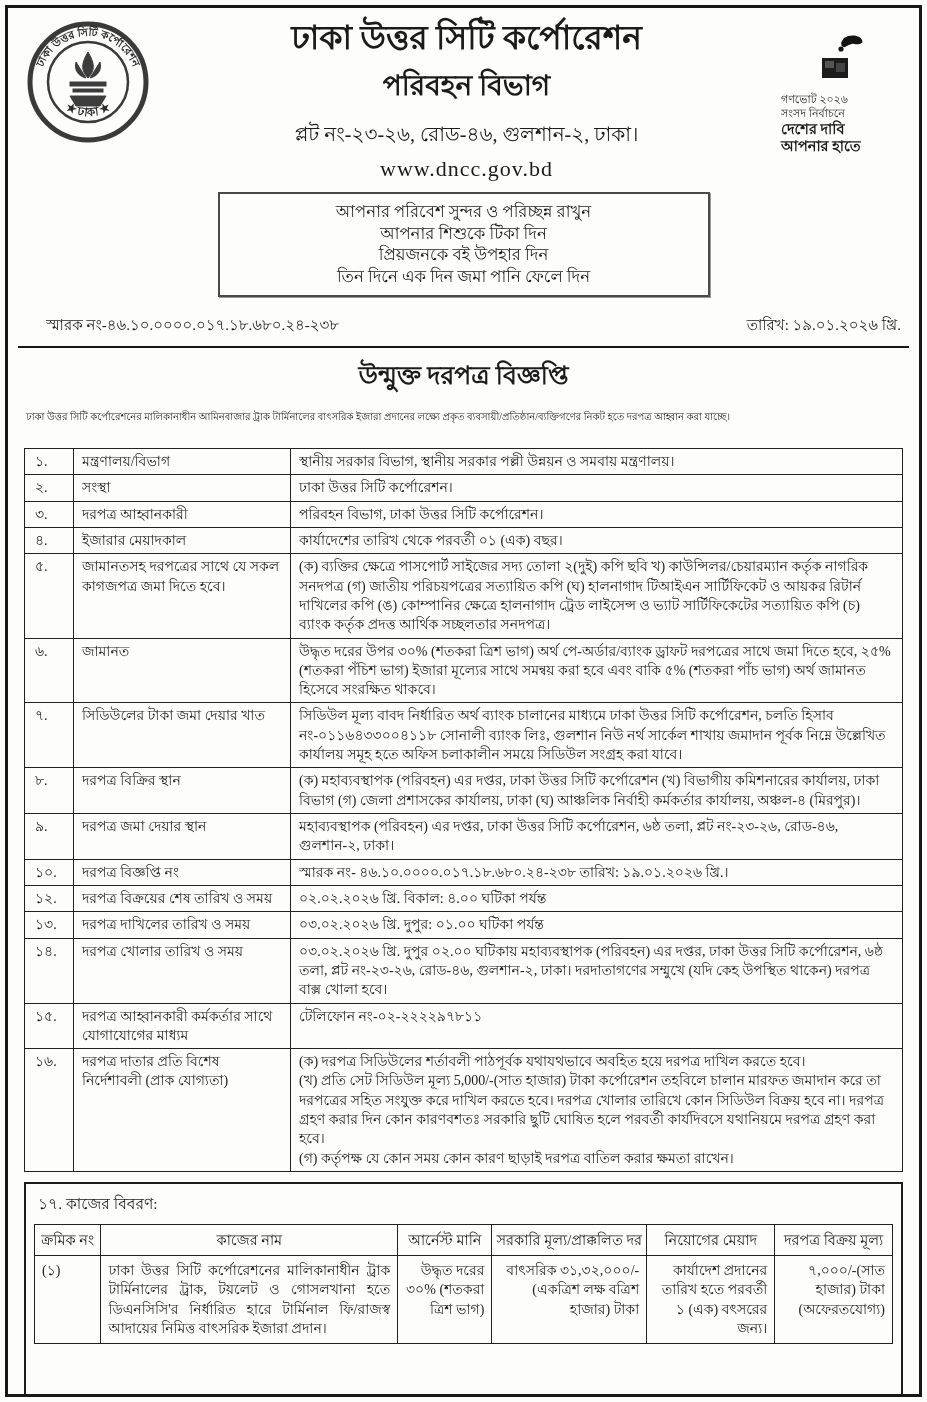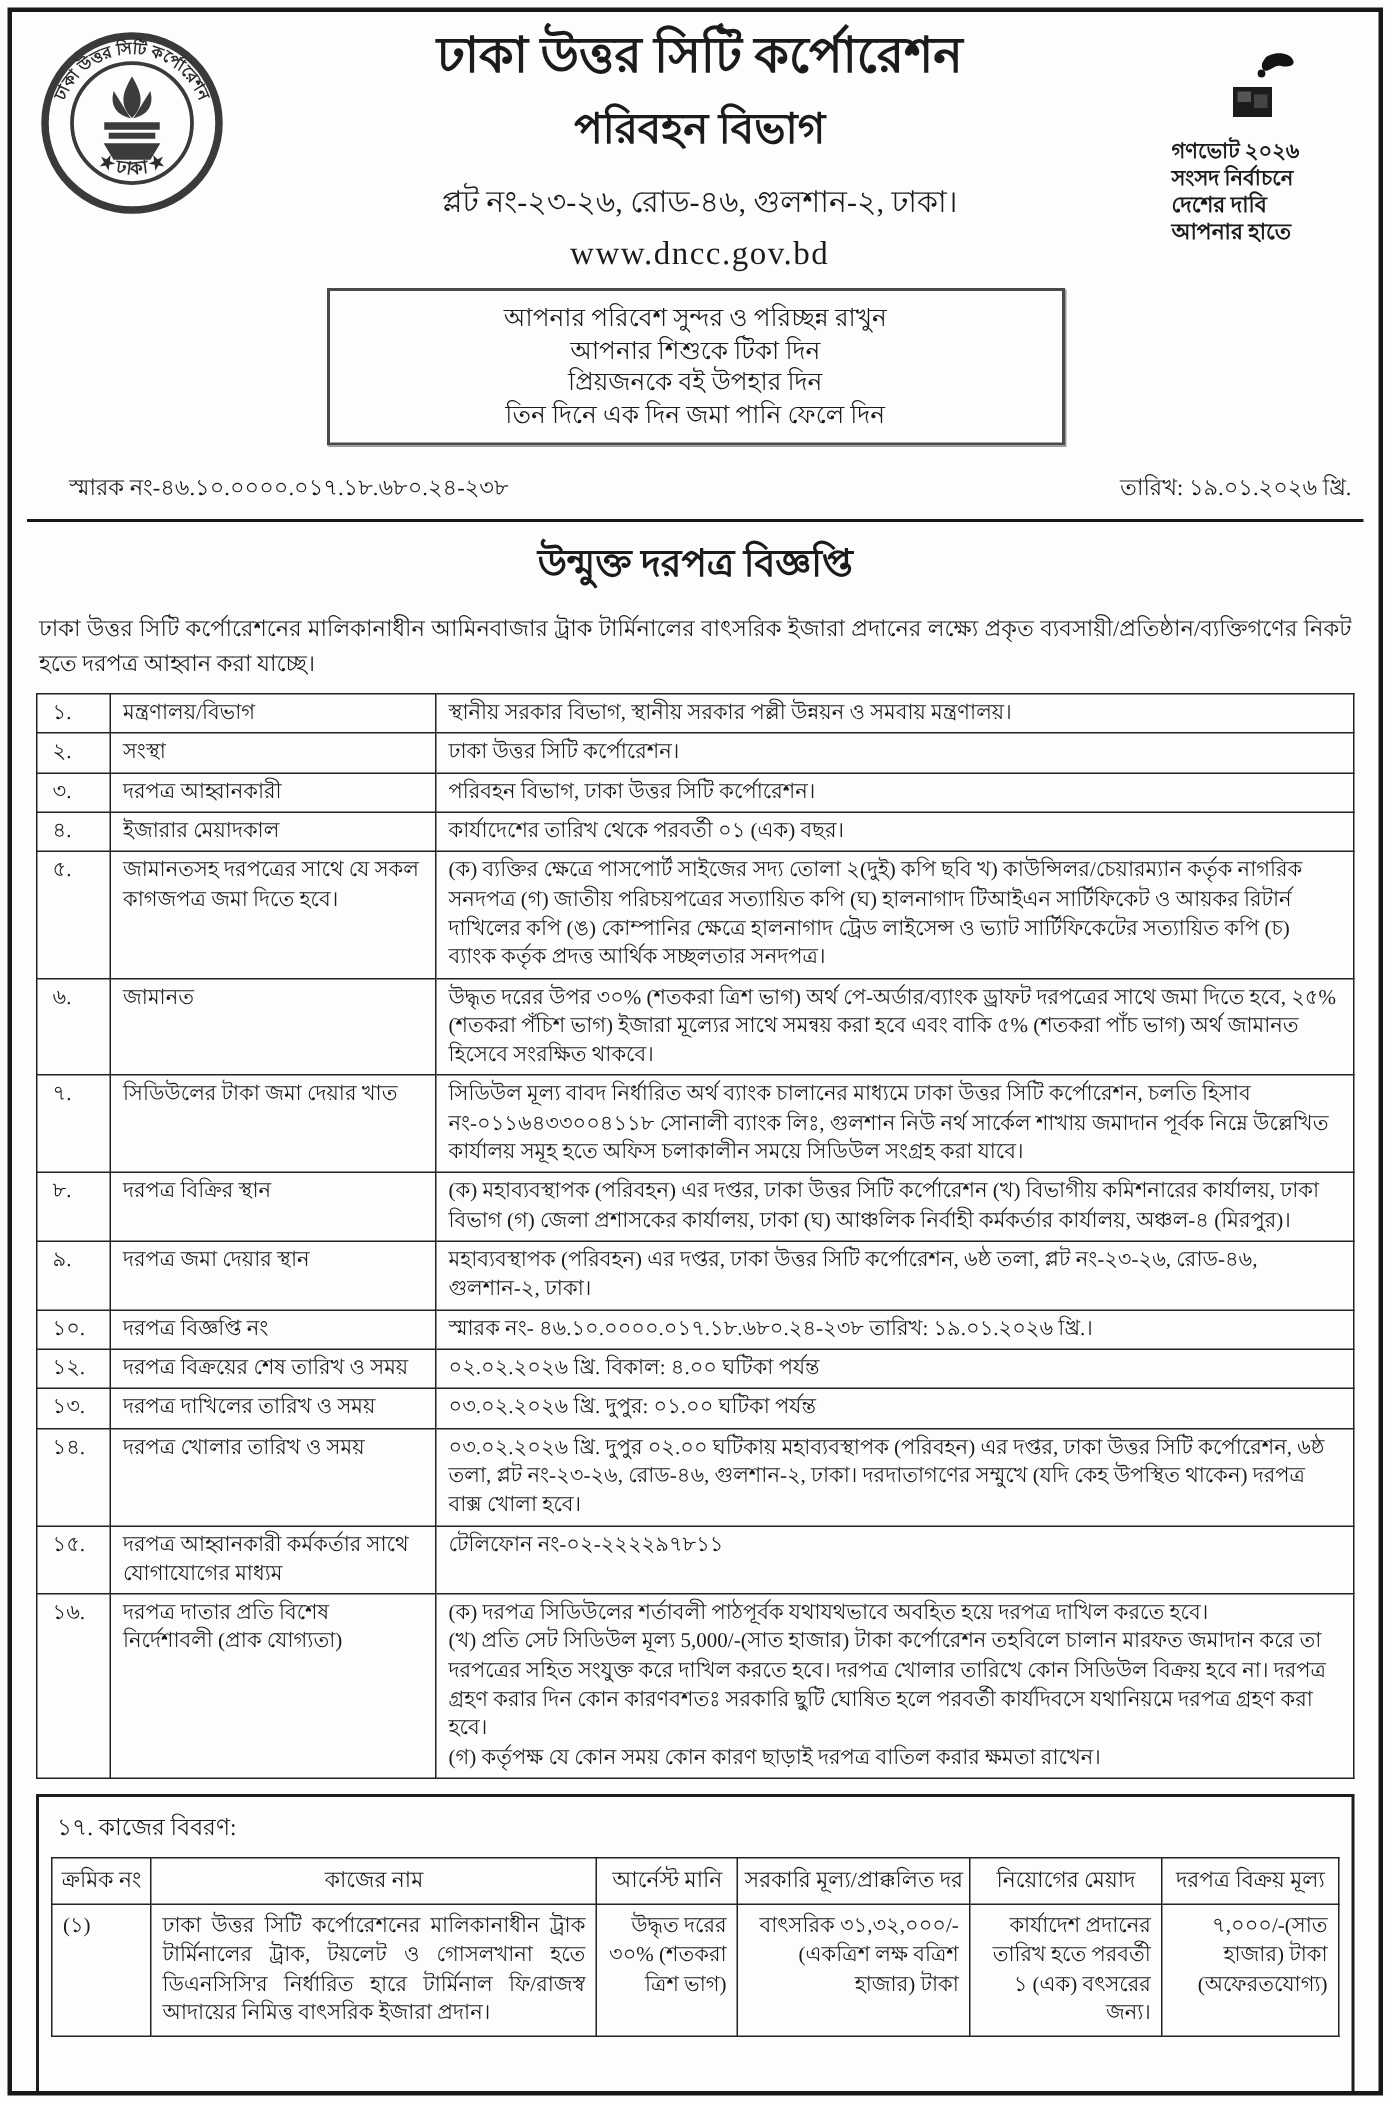--- a/index.html
+++ b/index.html
@@ -14,34 +14,34 @@
   
   .header{display:flex;align-items:flex-start;}
   .seal{width:128px;flex:0 0 128px;}
   .header-center{flex:1;text-align:center;padding-top:2px;}
   .org-name{font-size:33px;font-weight:bold;line-height:1.15;}
   .dept{font-size:28px;font-weight:bold;margin-top:6px;}
   .address{font-size:20px;margin-top:8px;text-align:center;}
   .website{font-size:22px;margin-top:4px;letter-spacing:1px;}
   .badge{width:122px;flex:0 0 122px;padding-top:14px;text-align:left;}
   .badge-icons{text-align:center;margin-bottom:4px;}
-  .badge-line-sm{font-size:14px;font-weight:bold;line-height:1.3;}
+  .badge-line-sm{font-size:11px;font-weight:normal;line-height:1.3;}
   .badge-line-lg{font-size:14.5px;font-weight:bold;line-height:1.2;}
   
   .slogan-box{
     width:468px;margin:10px auto 16px auto;border:2px solid #4a4a4a;
     box-shadow:1px 1px 0 #9a9a9a;padding:7px 10px;text-align:center;
   }
   .slogan-line{font-size:16.5px;line-height:1.32;}
   
   .memo-row{display:flex;justify-content:space-between;font-size:15px;margin-top:14px;padding:0 2px;margin-left:20px;}
   .rule{border:none;border-top:2px solid #181818;margin:8px -6px 0 -6px;}
   
   .notice-title{text-align:center;font-size:25px;font-weight:bold;margin-top:8px;}
-  .intro{font-size:15px;line-height:1.5;margin:10px 2px 8px 2px;text-align:justify;}
+  .intro{font-size:10px;line-height:1.5;margin:10px 2px 24px 2px;text-align:justify;}
   
   table{border-collapse:collapse;}
   .info-table{width:100%;font-size:14px;line-height:1.38;}
   .info-table td{border:1.5px solid #222;padding:3px 8px;vertical-align:top;}
   .info-table td.sl{width:30px;text-align:left;padding-left:10px;}
   .info-table td.lbl{width:200px;}
   .v16-line{margin:0;}
   
   .work-box{border:2px solid #1d1d1d;margin-top:10px;padding:6px 8px 4px 8px;min-height:296px;box-sizing:border-box;position:relative;}
   .work-heading{font-size:15.5px;padding:2px 2px 6px 4px;}

